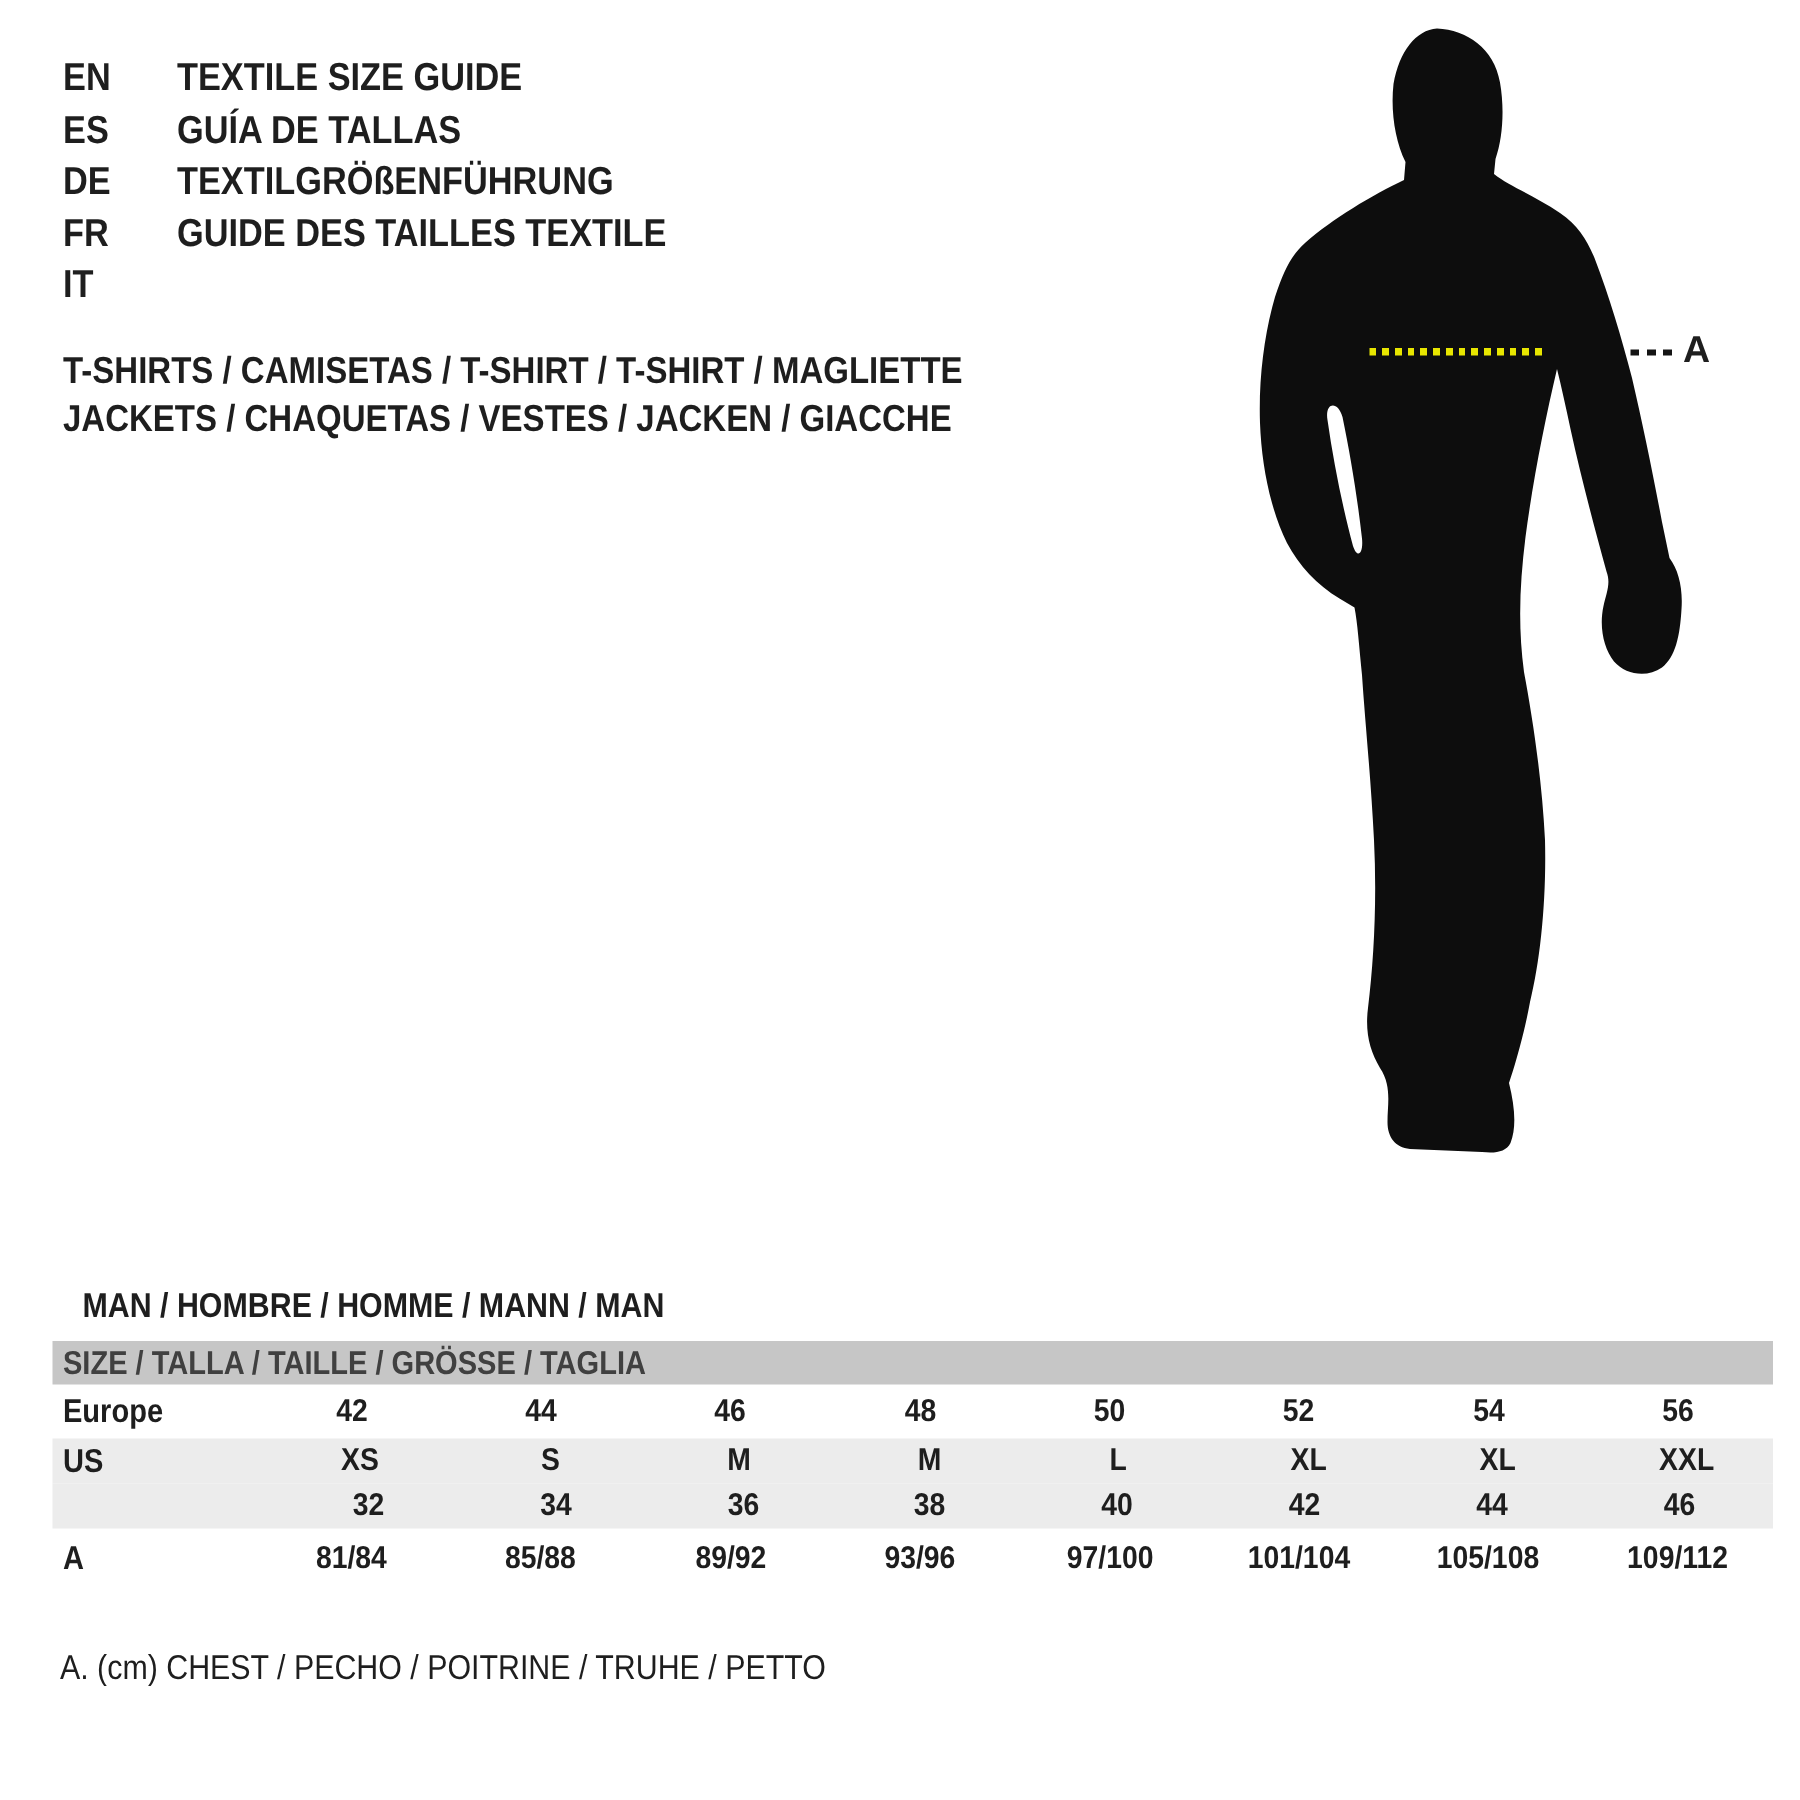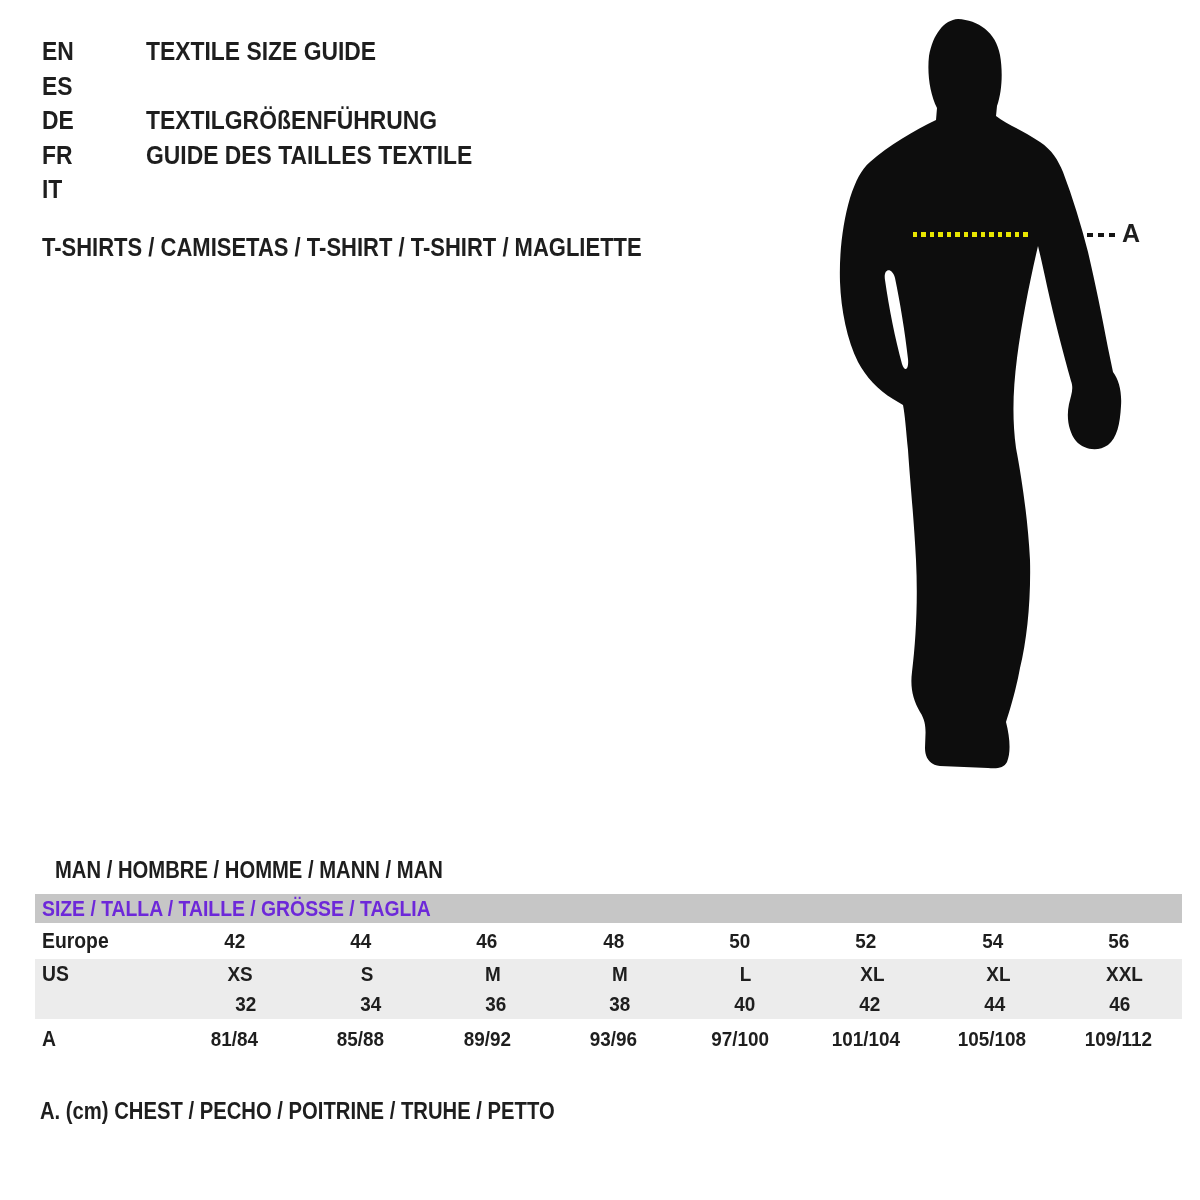--- a/index.html
+++ b/index.html
@@ -12,21 +12,21 @@
   html,body{margin:0;padding:0;background:#ffffff;}
   .canvas{
     position:relative;width:1200px;height:1200px;background:#ffffff;overflow:hidden;
     font-family:"Liberation Sans", sans-serif;color:var(--text);
   }
   .cond{display:inline-block;transform:scaleX(0.88);transform-origin:0 50%;white-space:nowrap;}
   .condc{display:inline-block;transform:scaleX(0.9);transform-origin:50% 50%;white-space:nowrap;}
 
   
   .lang-list{position:absolute;left:42px;top:34px;}
-  .lang-row{display:flex;line-height:34.5px;font-size:26px;font-weight:bold;gap:28px;}
+  .lang-row{display:flex;line-height:34.5px;font-size:26px;font-weight:bold;}
   .lang-code{width:76px;}
 
   
   .categories{position:absolute;left:42px;top:221px;font-size:25px;font-weight:bold;line-height:32px;margin-top:10px;}
 
   
   .silhouette{position:absolute;left:820px;top:0;width:380px;height:800px;margin:0;}
   .silhouette svg{display:block;width:380px;height:800px;}
   .chest-dots{
     position:absolute;left:93px;top:232px;width:119px;height:5px;
@@ -38,62 +38,64 @@
   }
   .measure-label{position:absolute;left:302px;top:219px;font-size:25px;font-weight:bold;}
 
   
   .section-title{position:absolute;left:42px;top:844px;margin:13px;font-size:23px;font-weight:bold;}
 
   
   .size-table{position:absolute;left:35px;top:894px;width:1147px;}
   .thead{
     height:29px;line-height:29px;background:var(--header-bg);
-    padding-left:7px;font-size:22px;font-weight:bold;color:#6d28d9;
+    padding-left:7px;font-size:22px;font-weight:bold;color:#404040;
   }
   .trow{display:grid;grid-template-columns:136px repeat(8,1fr);align-items:center;}
   .trow.shaded{background:var(--band-bg);}
   .r0{height:36px;}
   .r1{height:30px;gap:12px;}
   .r2{height:30px;padding-left:12px;}
   .r3{height:40px;}
   .cell{text-align:center;font-size:21px;font-weight:bold;}
   .cell.label{text-align:left;padding-left:7px;font-size:22px;}
 
   
-  .footnote{position:absolute;left:40px;top:1098px;font-size:23px;font-weight:bold;}
+  .footnote{position:absolute;left:40px;top:1098px;font-size:23px;font-weight:normal;}
 </style>
 </head>
 <body>
 
 <div class="canvas">
 
   <section class="lang-list">
     <div class="lang-row">
       <span class="lang-code"><span class="cond">EN</span></span>
       <span class="lang-name"><span class="cond">TEXTILE SIZE GUIDE</span></span>
     </div>
     <div class="lang-row">
       <span class="lang-code"><span class="cond">ES</span></span>
+      <span class="lang-name"><span class="cond">GUÍA DE TALLAS</span></span>
     </div>
     <div class="lang-row">
       <span class="lang-code"><span class="cond">DE</span></span>
       <span class="lang-name"><span class="cond">TEXTILGRÖßENFÜHRUNG</span></span>
     </div>
     <div class="lang-row">
       <span class="lang-code"><span class="cond">FR</span></span>
       <span class="lang-name"><span class="cond">GUIDE DES TAILLES TEXTILE</span></span>
     </div>
     <div class="lang-row">
       <span class="lang-code"><span class="cond">IT</span></span>
     </div>
   </section>
 
   <section class="categories">
     <div><span class="cond">T-SHIRTS / CAMISETAS / T-SHIRT / T-SHIRT / MAGLIETTE</span></div>
+    <div><span class="cond">JACKETS / CHAQUETAS / VESTES / JACKEN / GIACCHE</span></div>
   </section>
 
   <figure class="silhouette">
     <svg viewBox="820 0 380 800" xmlns="http://www.w3.org/2000/svg">
       <path fill="var(--silhouette)" fill-rule="evenodd" d="
         M 958 19
         C 978 20 996 32 1000 55
         C 1003 72 1002 92 997 106
         L 996 116
         C 1006 124 1022 130 1040 142

